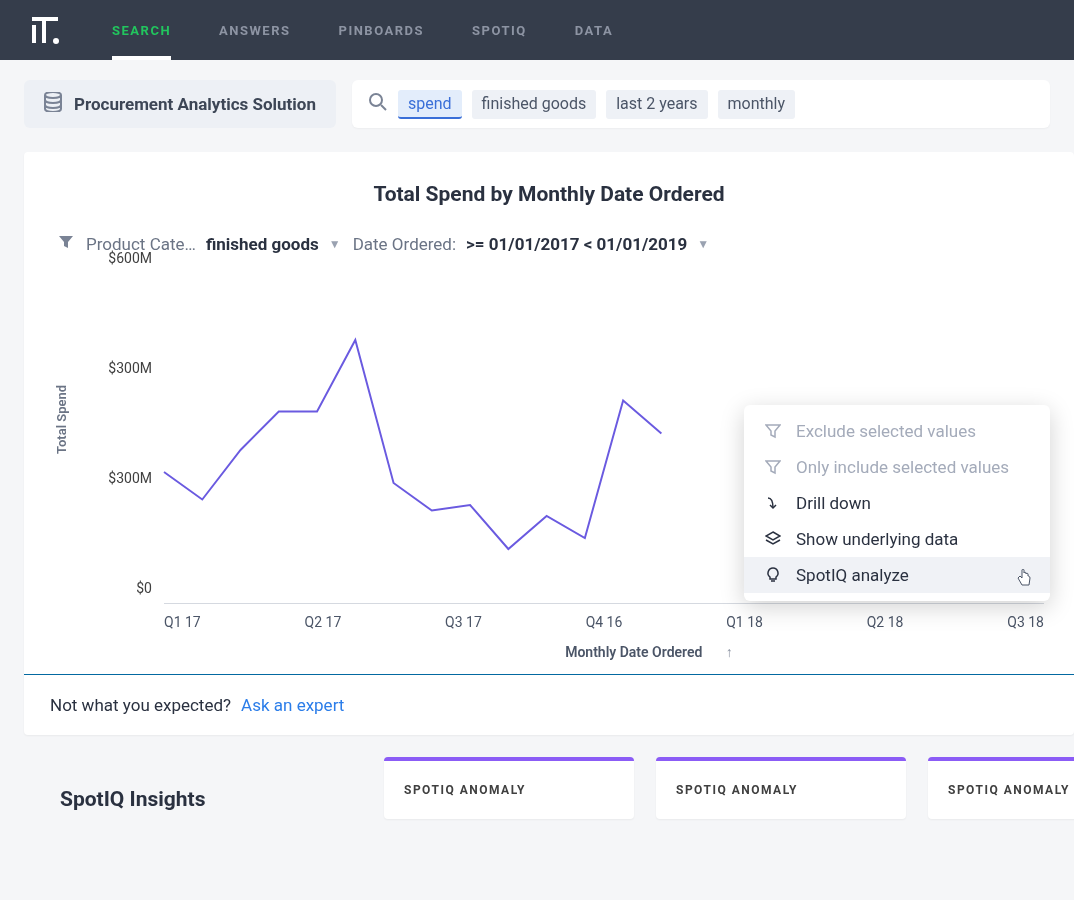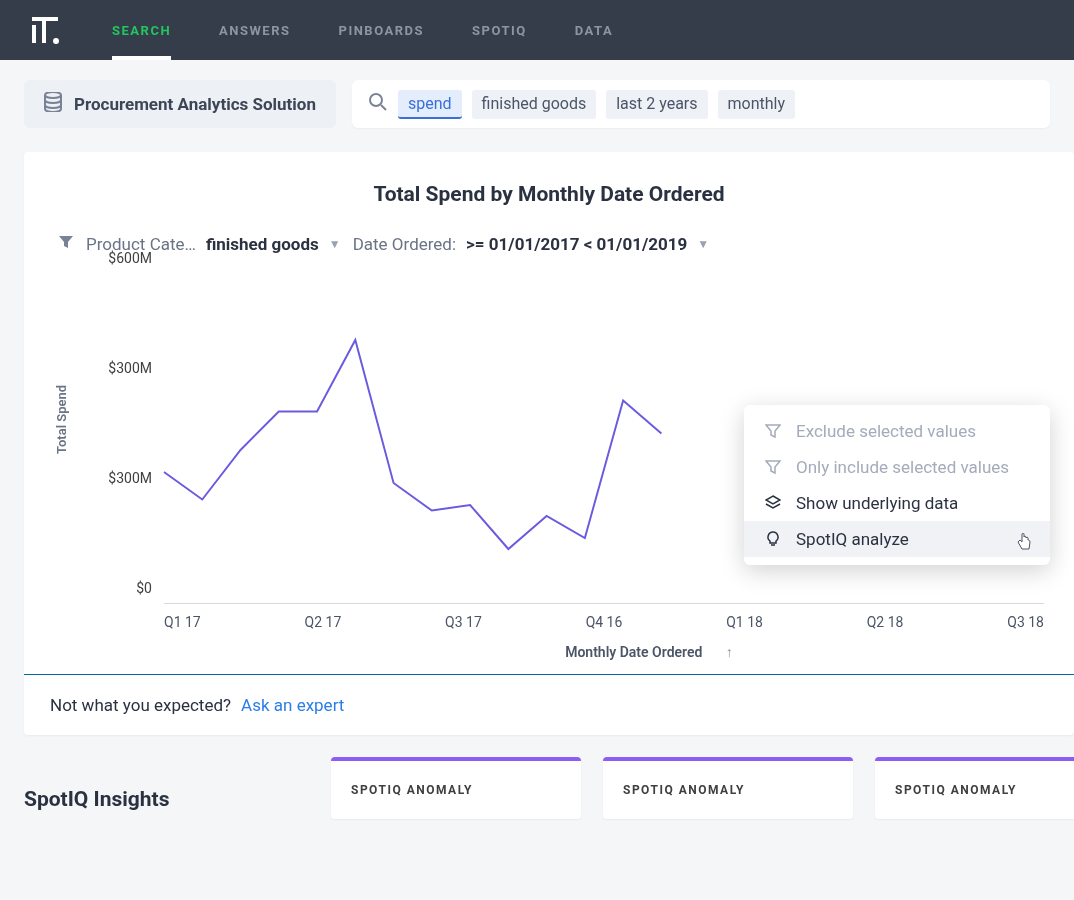--- a/index.html
+++ b/index.html
@@ -211,21 +211,22 @@
   display: flex;
   gap: 10px;
 }
 .ask-link { color: #2b7de9; cursor: pointer; }
 
 
 .insights-row {
   padding: 22px 24px 0 24px;
   display: flex;
   align-items: flex-start;
-  gap: 17px;
+  gap: 34px;
+  margin-left: 36px;
 }
 .insights-title { font-size: 21px; font-weight: 700; color: #2a3140; padding-top: 30px; flex-shrink: 0; width: 290px; }
 .insight-card {
   background: #fff;
   border-top: 4px solid #8b5cf6;
   border-radius: 4px;
   box-shadow: 0 1px 2px rgba(0,0,0,0.05);
   width: 250px;
   padding: 22px 20px;
   font-size: 12px;
@@ -351,20 +352,29 @@
       <span class="menu-icon">
         <svg width="16" height="16" viewBox="0 0 16 16">
           <path d="M1 2h14l-5 6v6l-4-2V8z" fill="none" stroke="currentColor" stroke-width="1.5"></path>
         </svg>
       </span>
       <span>Only include selected values</span>
     </div>
     <div class="menu-item">
       <span class="menu-icon">
         <svg width="16" height="16" viewBox="0 0 16 16">
+          <path d="M3 3 Q8 3 8 13" fill="none" stroke="currentColor" stroke-width="1.5"></path>
+          <path d="M5 10l3 3 3-3" fill="none" stroke="currentColor" stroke-width="1.5"></path>
+        </svg>
+      </span>
+      <span>Drill down</span>
+    </div>
+    <div class="menu-item">
+      <span class="menu-icon">
+        <svg width="16" height="16" viewBox="0 0 16 16">
           <path d="M8 1l7 4-7 4-7-4z M1 9l7 4 7-4" fill="none" stroke="currentColor" stroke-width="1.5"></path>
         </svg>
       </span>
       <span>Show underlying data</span>
     </div>
     <div class="menu-item hover">
       <span class="menu-icon">
         <svg width="16" height="16" viewBox="0 0 16 16">
           <path d="M8 1a5 5 0 0 0-3 9v2h6v-2a5 5 0 0 0-3-9z M6 14h4" fill="none" stroke="currentColor" stroke-width="1.5"></path>
         </svg>

